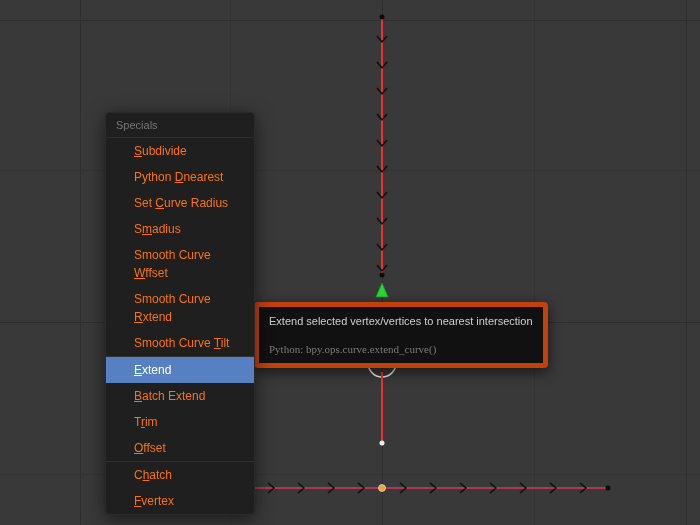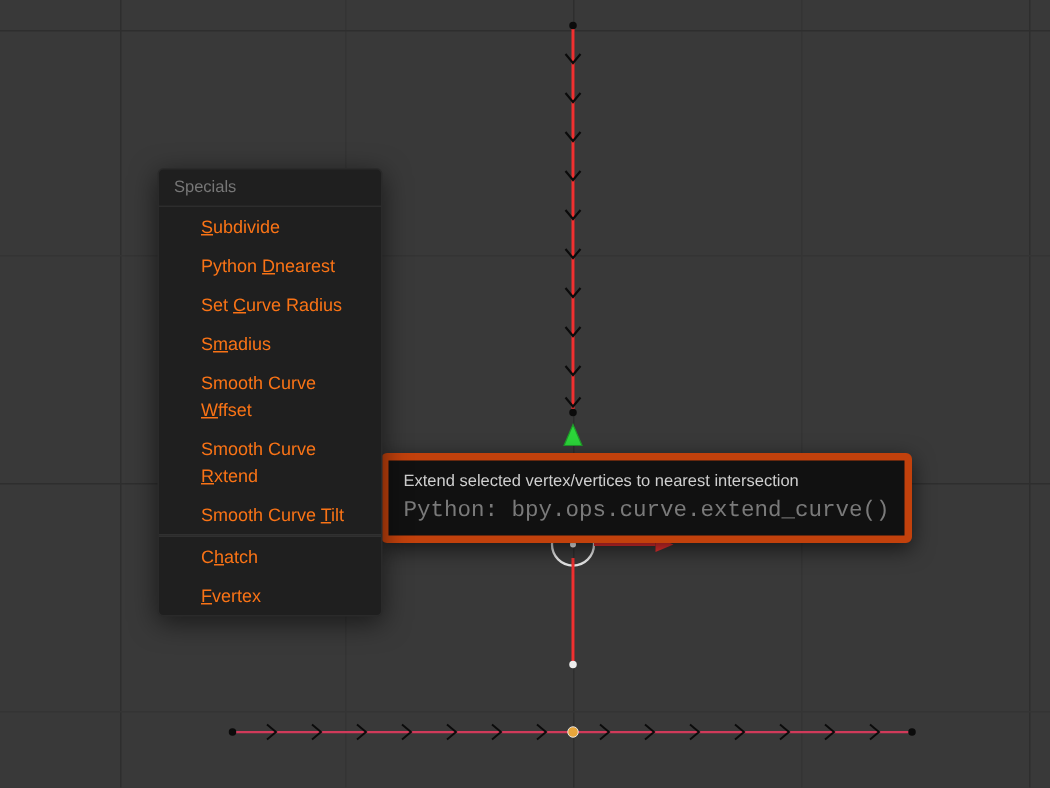--- a/index.html
+++ b/index.html
@@ -64,21 +64,21 @@
     background: #111;
     border: 5px solid #c2410c;
     border-radius: 4px;
     padding: 8px 10px;
     font-size: 11px;
     color: #cfcfcf;
     box-shadow: 0 4px 14px rgba(0,0,0,.6);
     white-space: nowrap;
     z-index: 9;
   }
-  .tooltip .py { color: #7a7a7a; margin-top: 5px; font-family: Liberation Mono, monospace; font-size: 15px; }
+  .tooltip .py { color: #7a7a7a; margin-top: 16px; font-family: Liberation Serif, serif; font-size: 11px; }
 </style>
 </head>
 <body>
 
 <div class="grid">
   <div class="grid-line-v major" style="left:80px"></div>
   <div class="grid-line-v" style="left:230px"></div>
   <div class="grid-line-v major" style="left:382px"></div>
   <div class="grid-line-v" style="left:534px"></div>
   <div class="grid-line-v major" style="left:686px"></div>
@@ -148,20 +148,26 @@
   <div>
     <div class="menu-item"><span></span><span class="u">S</span><span>ubdivide</span></div>
     <div class="menu-item"><span>Python </span><span class="u">D</span><span>nearest</span></div>
     <div class="menu-item"><span>Set </span><span class="u">C</span><span>urve Radius</span></div>
     <div class="menu-item"><span>S</span><span class="u">m</span><span>adius</span></div>
     <div class="menu-item"><span>Smooth Curve </span><span class="u">W</span><span>ffset</span></div>
     <div class="menu-item"><span>Smooth Curve </span><span class="u">R</span><span>xtend</span></div>
     <div class="menu-item"><span>Smooth Curve </span><span class="u">T</span><span>ilt</span></div>
   </div>
   <div class="menu-sep"></div>
+  <div>
+    <div class="menu-item highlight"><span></span><span class="u">E</span><span>xtend</span></div>
+    <div class="menu-item"><span></span><span class="u">B</span><span>atch Extend</span></div>
+    <div class="menu-item"><span>T</span><span class="u">r</span><span>im</span></div>
+    <div class="menu-item"><span></span><span class="u">O</span><span>ffset</span></div>
+  </div>
   <div class="menu-sep"></div>
   <div>
     <div class="menu-item"><span>C</span><span class="u">h</span><span>atch</span></div>
     <div class="menu-item"><span></span><span class="u">F</span><span>vertex</span></div>
   </div>
 </div>
 
 <div class="tooltip">
   <div>Extend selected vertex/vertices to nearest intersection</div>
   <div class="py"><span>Python: </span><span>bpy.ops.curve.extend_curve()</span></div>

